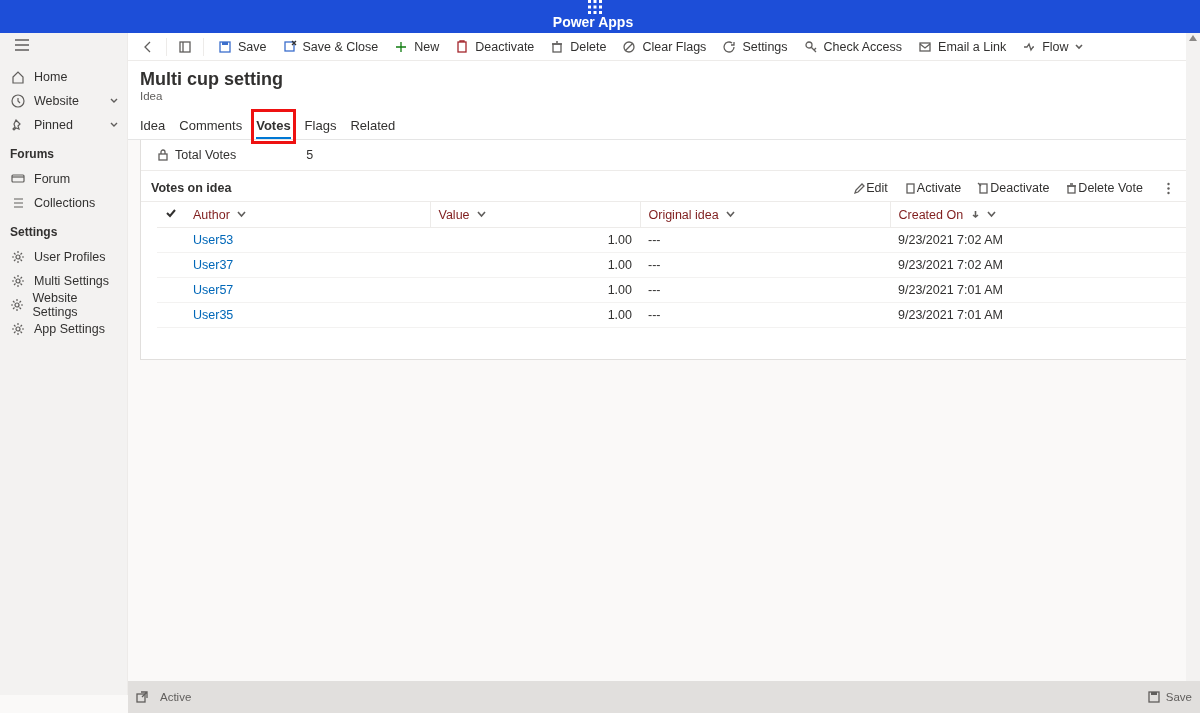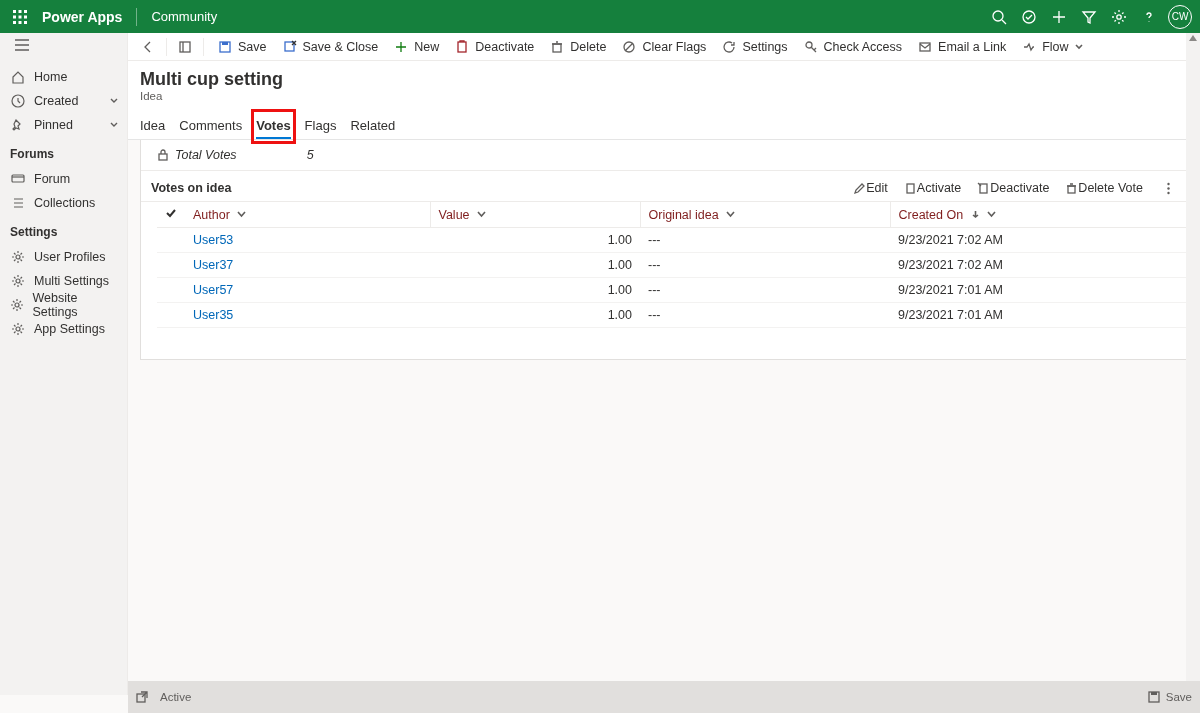--- a/index.html
+++ b/index.html
@@ -9,25 +9,26 @@
     color: #323130;
     background: #faf9f8;
     width: 1200px;
     height: 713px;
     overflow: hidden;
     position: relative;
   }
   
   .topbar {
     height: 33px;
-    background: #15803d;
+    background: #1d4ed8;
     color: #fff;
     display: flex;
     align-items: center;
     padding: 0 8px;
+    flex-direction: column;
   }
   .topbar .waffle {
     width: 24px; height: 24px;
     display: flex; align-items: center; justify-content: center;
     margin-right: 10px;
   }
   .topbar .waffle svg { width: 14px; height: 14px; fill: #fff; }
   .topbar .brand { font-weight: 600; font-size: 14px; margin-right: 14px; }
   .topbar .divider { width: 1px; height: 18px; background: rgba(255,255,255,.4); margin-right: 14px; }
   .topbar .context { font-size: 13px; }
@@ -133,21 +134,20 @@
   }
   .card {
     background: #fff;
     border: 1px solid #e1dfdd; min-height: 220px;
     border-top: none;
   }
   .summary-row {
     display: flex; align-items: center;
     padding: 8px 16px; font-size: 12.5px;
     border-bottom: 1px solid #edebe9;
-    font-style: italic;
   }
   .summary-row .lock-ico { width: 12px; height: 12px; margin-right: 6px; }
   .summary-row .lock-ico svg { width: 12px; height: 12px; stroke: #605e5c; fill: none; stroke-width: 1.3; }
   .summary-row .label { color: #323130; }
   .summary-row .value { margin-left: 70px; }
 
   .section-title-row {
     display: flex; align-items: center;
     padding: 10px 10px 6px 10px;
     border-bottom: 1px solid #edebe9;
@@ -294,21 +294,21 @@
         </span>
       <span>Home</span>
     </div>
     <div class="nav-item">
       <span class="nav-icon">
           <svg viewBox="0 0 14 14">
             <circle cx="7" cy="7" r="6"></circle>
             <path d="M7 4v3l2 2"></path>
           </svg>
         </span>
-      <span>Created</span>
+      <span>Website</span>
       <span class="chev"><svg viewBox="0 0 10 10">
             <path d="M2 3l3 3 3-3"></path>
           </svg></span>
     </div>
     <div class="nav-item">
       <span class="nav-icon">
           <svg viewBox="0 0 14 14">
             <path d="M5 2l4 4-2 2 1 3-3-1-2 2-1-1 2-2-1-3z"></path>
           </svg>
         </span>

